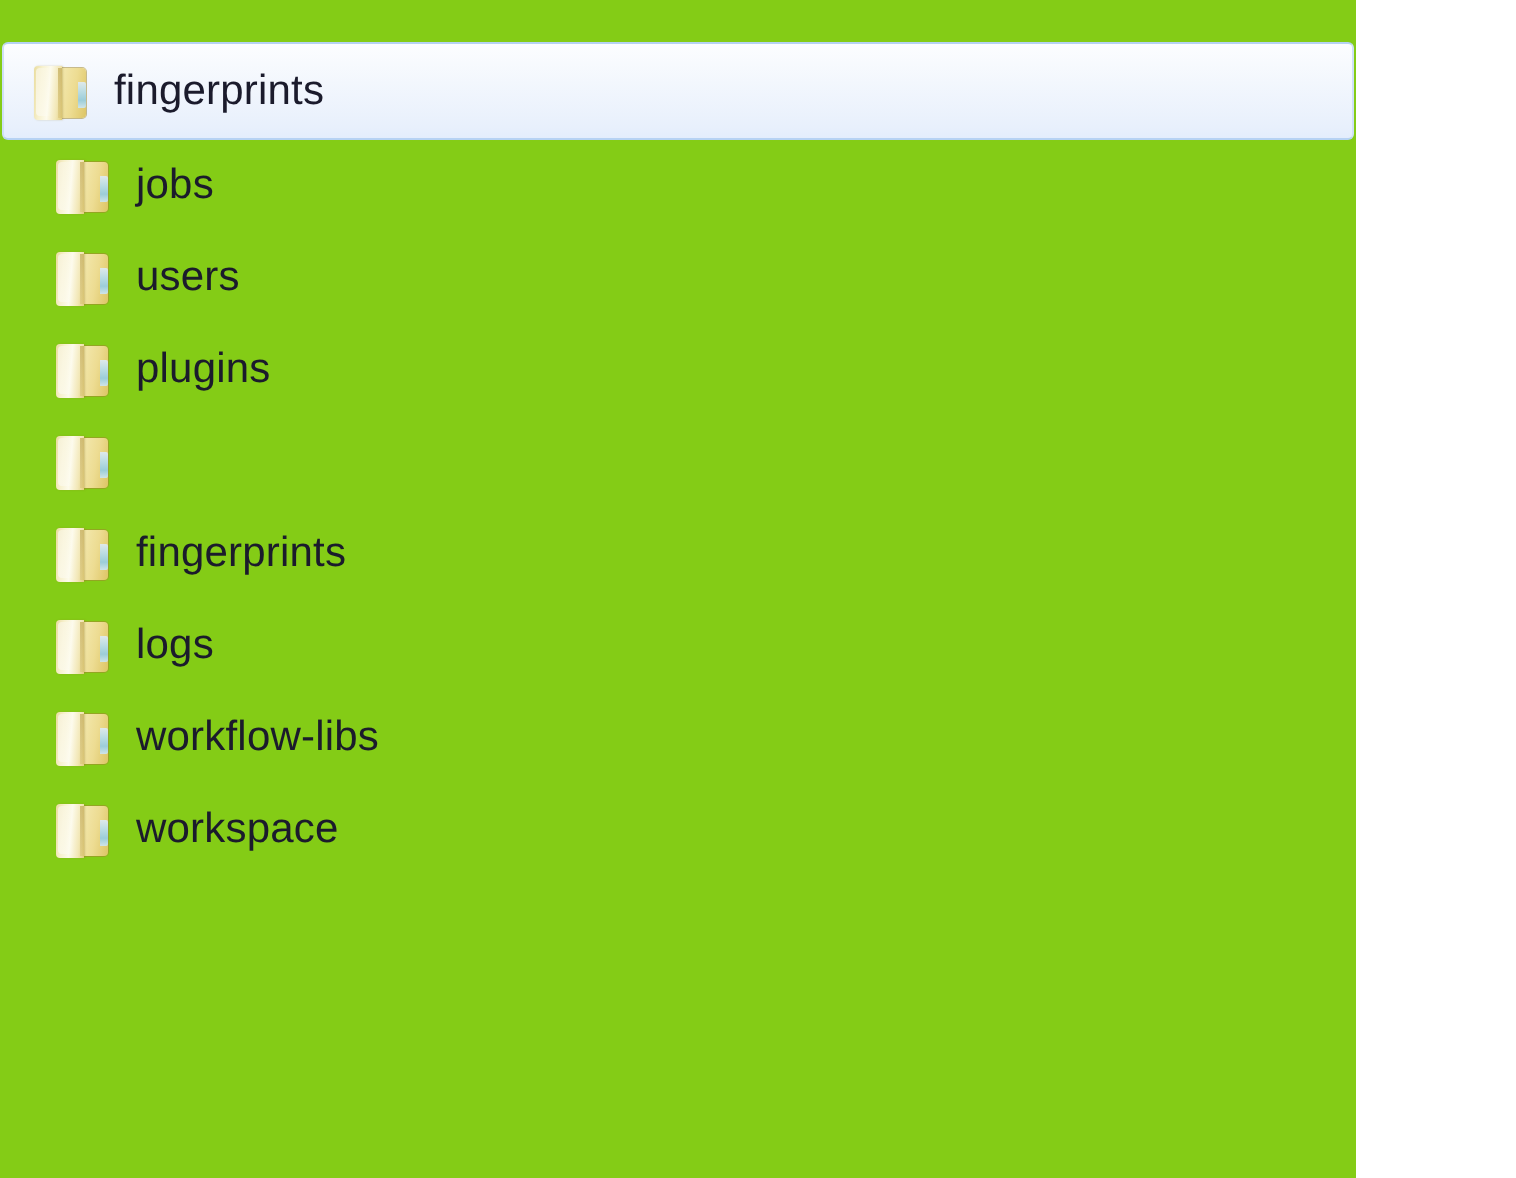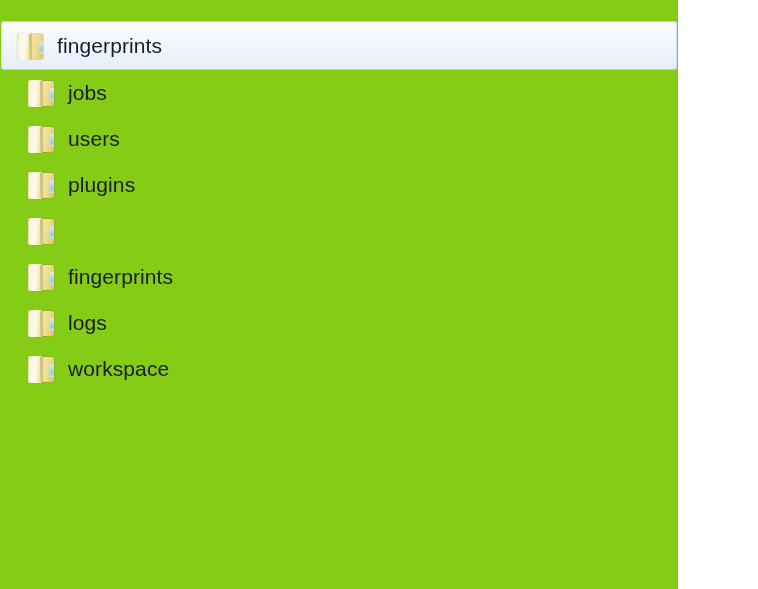--- a/index.html
+++ b/index.html
@@ -196,16 +196,26 @@
         <span class="file-name">logs</span>
       </div>
       <div class="file-row">
         <span class="folder-icon">
           <span class="fi-back"></span>
           <span class="fi-tab"></span>
           <span class="fi-front"></span>
           <span class="fi-front-edge"></span>
           <span class="fi-gloss"></span>
         </span>
+        <span class="file-name">workflow-libs</span>
+      </div>
+      <div class="file-row">
+        <span class="folder-icon">
+          <span class="fi-back"></span>
+          <span class="fi-tab"></span>
+          <span class="fi-front"></span>
+          <span class="fi-front-edge"></span>
+          <span class="fi-gloss"></span>
+        </span>
         <span class="file-name">workspace</span>
       </div>
     </div>
 </div>
 
 </body></html>

